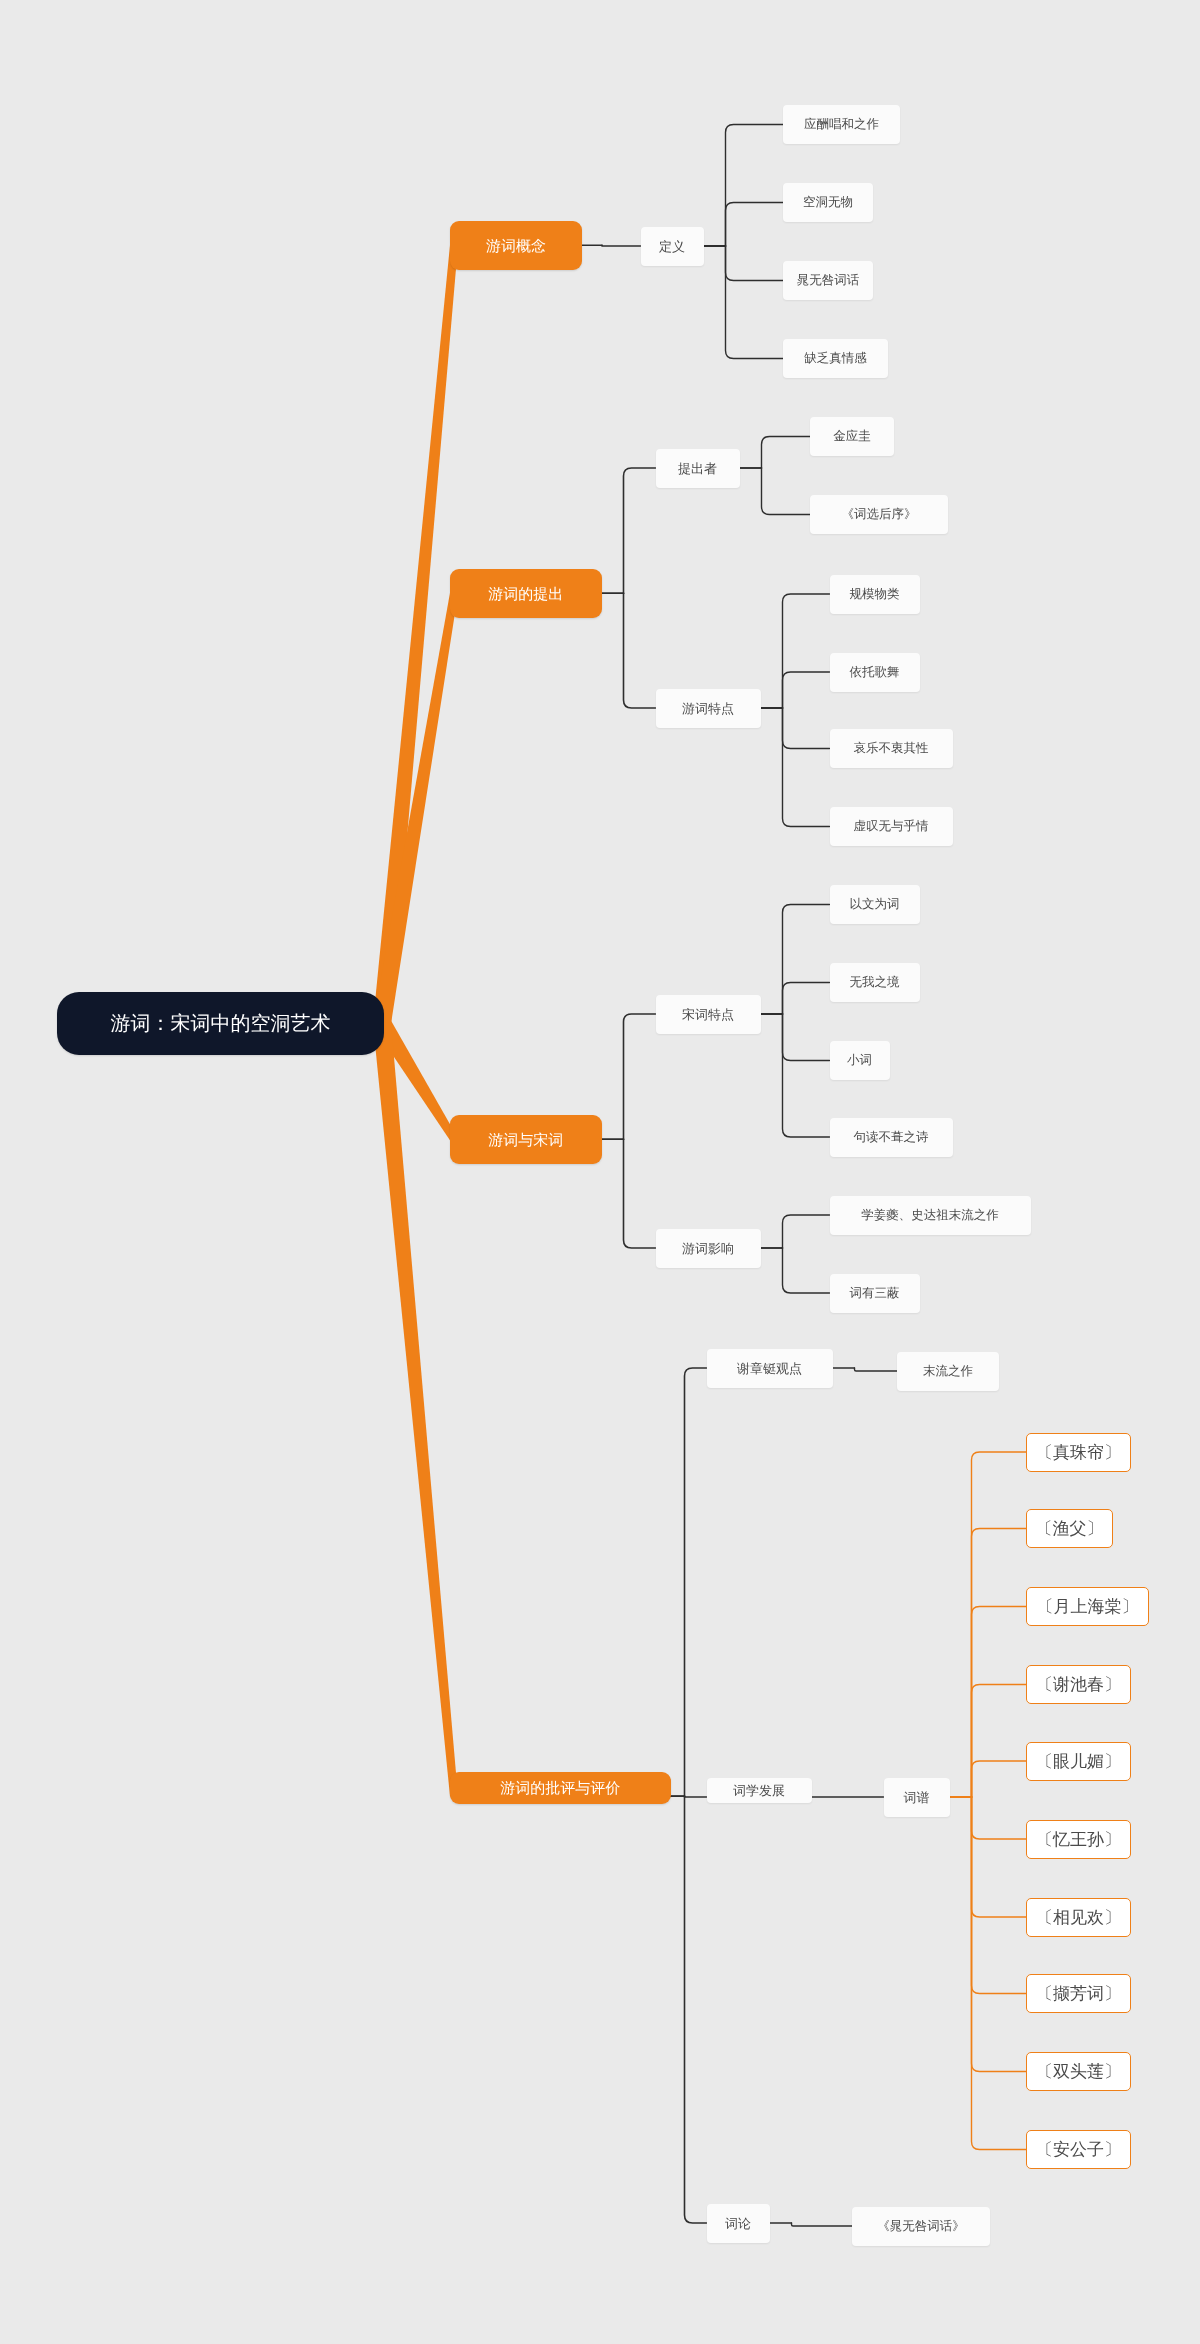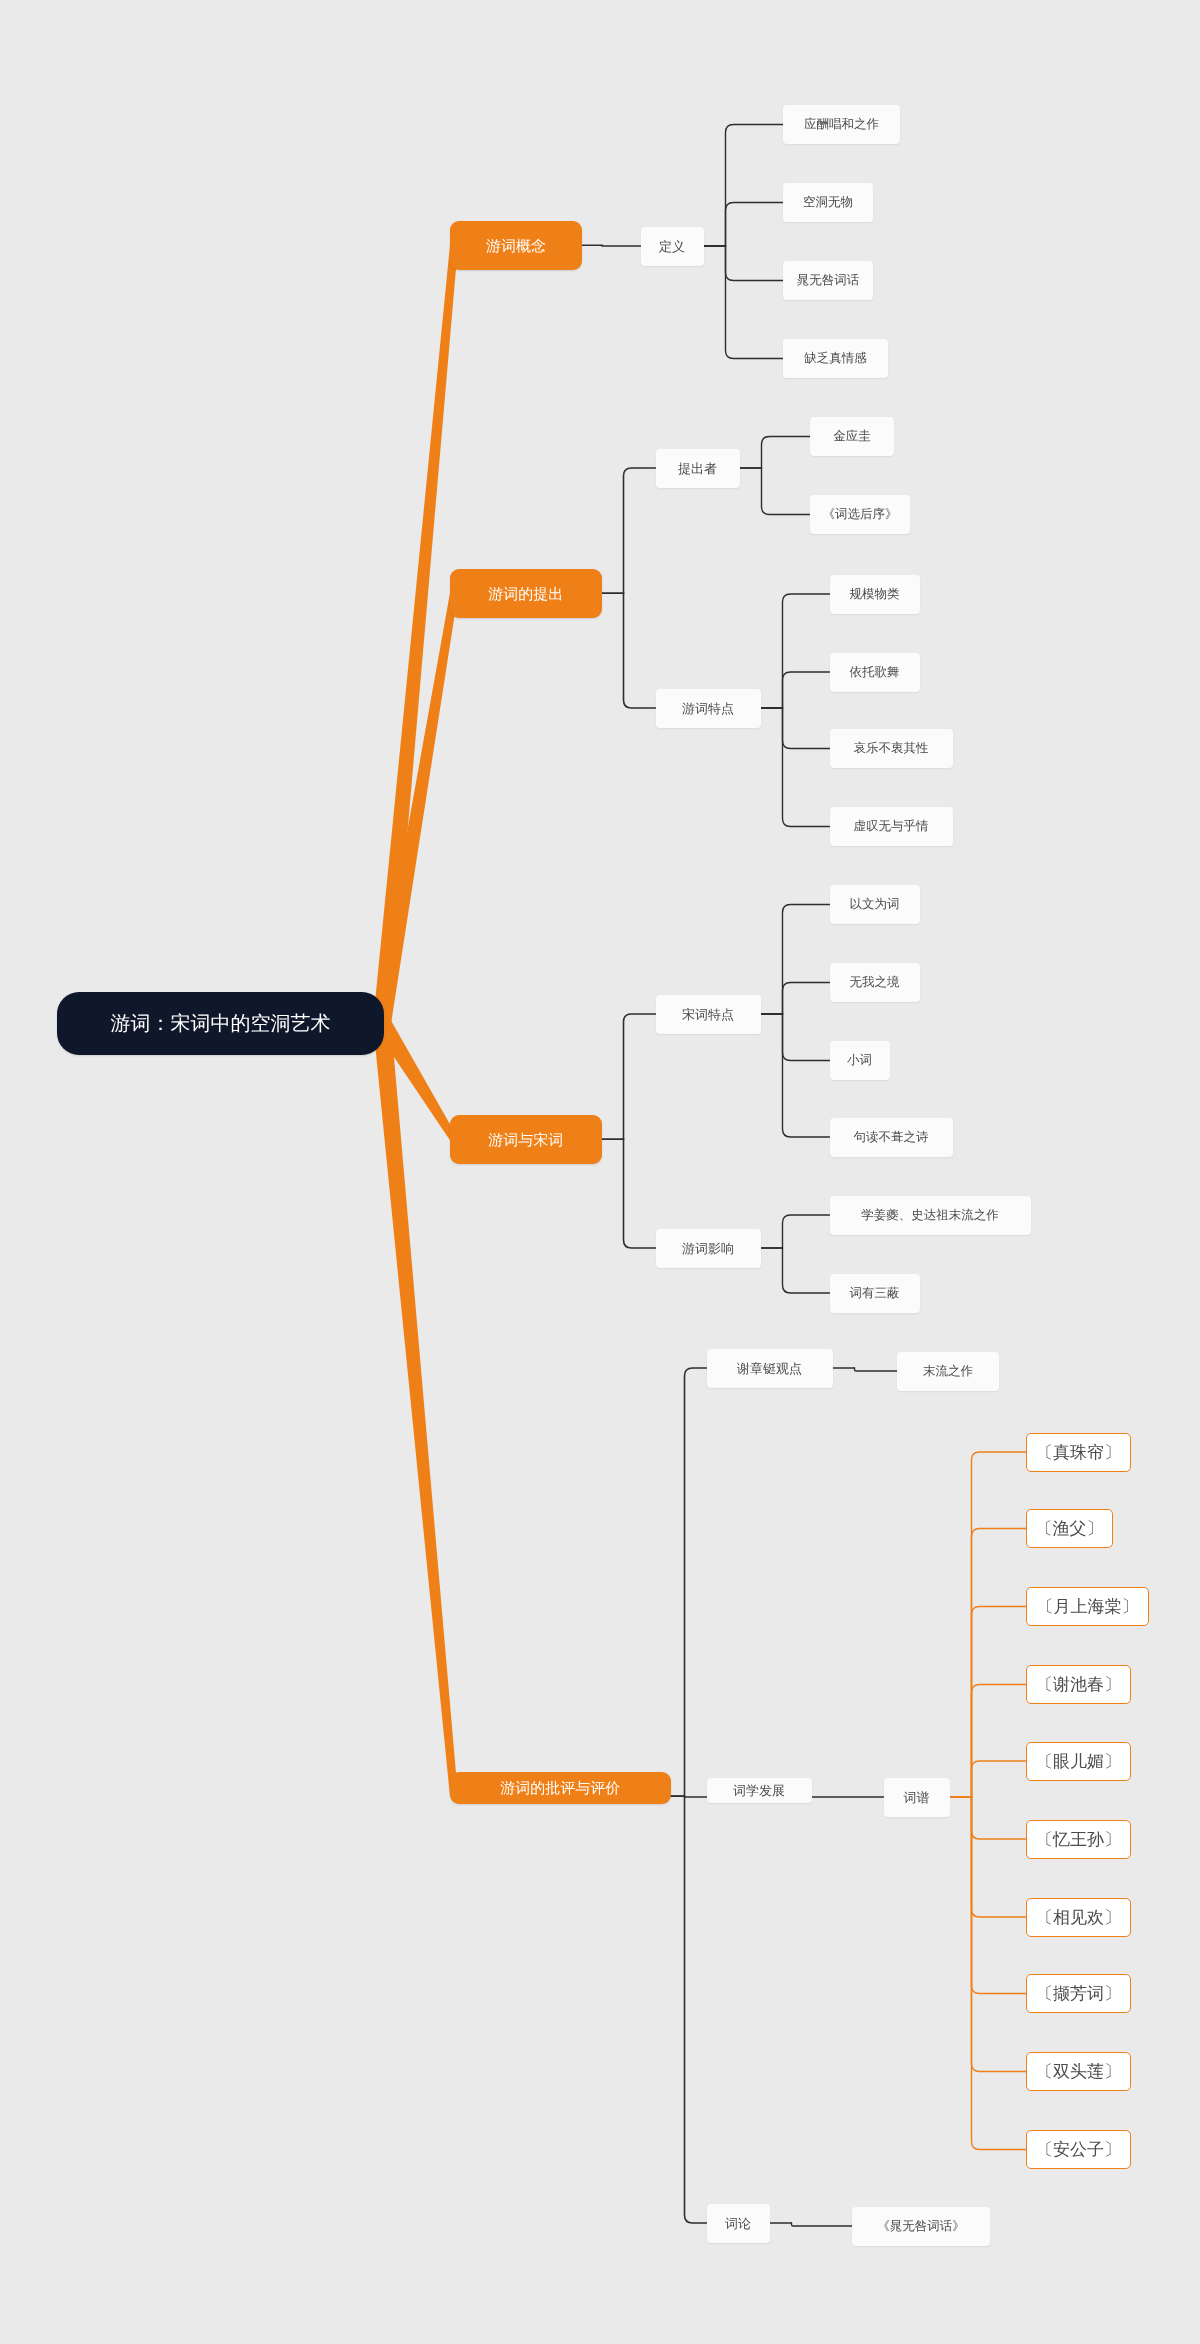--- a/index.html
+++ b/index.html
@@ -159,21 +159,21 @@
     <div class="node n-sub" style="left: 655.5px; top: 1228.5px; width: 105px; height: 39px;">游词影响</div>
     <div class="node n-sub" style="left: 706.5px; top: 1348.5px; width: 126px; height: 39px;">谢章铤观点</div>
     <div class="node n-sub" style="left: 706.5px; top: 1777.5px; width: 105px; height: 25px;">词学发展</div>
     <div class="node n-sub" style="left: 706.5px; top: 2203.5px; width: 63px; height: 39px;">词论</div>
     <div class="node n-sub" style="left: 883.5px; top: 1777.5px; width: 66px; height: 39px;">词谱</div>
     <div class="node n-leaf" style="left: 783px; top: 105px; width: 117px; height: 39px;">应酬唱和之作</div>
     <div class="node n-leaf" style="left: 783px; top: 183px; width: 90px; height: 39px;">空洞无物</div>
     <div class="node n-leaf" style="left: 783px; top: 261px; width: 90px; height: 39px;">晁无咎词话</div>
     <div class="node n-leaf" style="left: 783px; top: 339px; width: 105px; height: 39px;">缺乏真情感</div>
     <div class="node n-leaf" style="left: 810px; top: 417px; width: 84px; height: 39px;">金应圭</div>
-    <div class="node n-leaf" style="left: 810px; top: 495px; width: 100px; height: 39px;">《词选后序》</div>
+    <div class="node n-leaf" style="left: 810px; top: 495px; width: 138px; height: 39px;">《词选后序》</div>
     <div class="node n-leaf" style="left: 829.5px; top: 574.5px; width: 90px; height: 39px;">规模物类</div>
     <div class="node n-leaf" style="left: 829.5px; top: 652.5px; width: 90px; height: 39px;">依托歌舞</div>
     <div class="node n-leaf" style="left: 829.5px; top: 729px; width: 123px; height: 39px;">哀乐不衷其性</div>
     <div class="node n-leaf" style="left: 829.5px; top: 807px; width: 123px; height: 39px;">虚叹无与乎情</div>
     <div class="node n-leaf" style="left: 829.5px; top: 885px; width: 90px; height: 39px;">以文为词</div>
     <div class="node n-leaf" style="left: 829.5px; top: 963px; width: 90px; height: 39px;">无我之境</div>
     <div class="node n-leaf" style="left: 829.5px; top: 1041px; width: 60px; height: 39px;">小词</div>
     <div class="node n-leaf" style="left: 829.5px; top: 1117.5px; width: 123px; height: 39px;">句读不葺之诗</div>
     <div class="node n-leaf" style="left: 829.5px; top: 1195.5px; width: 201px; height: 39px;">学姜夔、史达祖末流之作</div>
     <div class="node n-leaf" style="left: 829.5px; top: 1273.5px; width: 90px; height: 39px;">词有三蔽</div>

